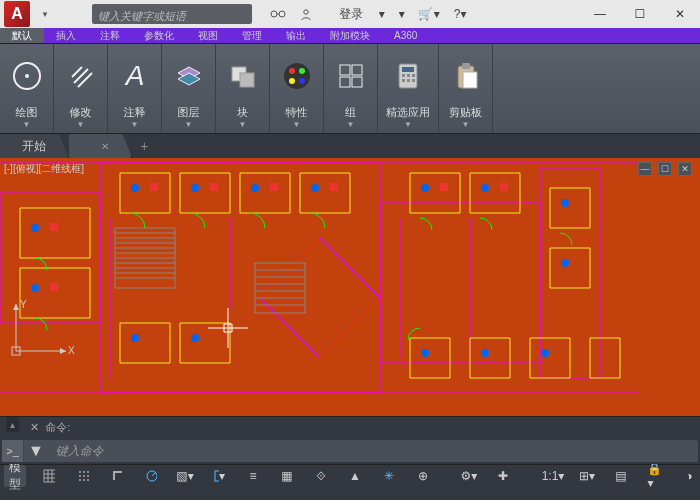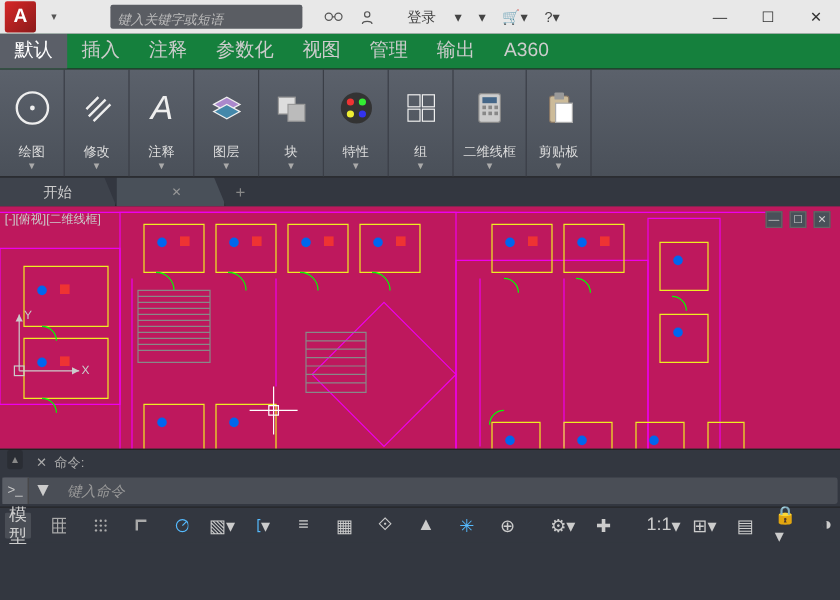--- a/index.html
+++ b/index.html
@@ -6,52 +6,52 @@
 body{width:700px;height:500px;overflow:hidden;background:#333740}
 .titlebar{height:28px;background:#e8e8e8;display:flex;align-items:center;position:relative}
 .app-logo{width:26px;height:26px;margin-left:4px;background:linear-gradient(135deg,#d62828,#8b1a1a);color:#fff;font-weight:bold;font-size:16px;display:flex;align-items:center;justify-content:center;border-radius:2px}
 .qat{display:flex;align-items:center;margin-left:8px;gap:6px}
 .qat-drop{width:14px;height:14px;display:flex;align-items:center;justify-content:center;color:#555;font-size:9px}
 .search-box{margin-left:40px;width:160px;height:20px;background:#5a5d63;border-radius:2px;display:flex;align-items:flex-end;padding:0 6px;color:#bbb;font-size:11px;font-style:italic}
 .title-icons{display:flex;gap:14px;margin-left:18px;align-items:center;color:#444;font-size:12px}
 .title-icons span{display:flex;align-items:center;gap:12px}
 .win-controls{position:absolute;right:0;top:0;display:flex;height:28px}
 .win-controls div{width:40px;display:flex;align-items:center;justify-content:center;color:#333;font-size:12px}
-.ribbon-tabs{height:30px;background:#15803d;display:flex;color:#ccc;font-size:16px;align-items:stretch;border-bottom:1px solid #222}
+.ribbon-tabs{height:16px;background:#6d28d9;display:flex;color:#ccc;font-size:10px;align-items:stretch;border-bottom:1px solid #222}
 .ribbon-tab{padding:0 12px;display:flex;align-items:center}
 .ribbon-tab.active{background:#5b5f68;color:#fff}
 .ribbon-panels{height:90px;background:linear-gradient(#5b616b,#4a5059);display:flex;border-bottom:1px solid #222}
 .panel{border-right:1px solid #3a3e46;display:flex;flex-direction:column;align-items:center;justify-content:flex-end;padding:4px 8px;color:#ddd;font-size:11px;min-width:54px}
 .panel-icon{flex:1;display:flex;align-items:center;justify-content:center}
 .panel-label{padding:2px 0}
 .panel-drop{font-size:8px;color:#aaa;margin-top:-2px}
 .doc-tabs{height:24px;background:#333740;display:flex;align-items:stretch}
-.doc-tab{padding:0 36px;color:#ccc;font-size:12px;display:flex;align-items:center;background:#3e434c;border-right:1px solid #222;position:relative;clip-path:polygon(0 0,calc(100% - 10px) 0,100% 100%,0 100%)}
+.doc-tab{padding:0 22px;color:#ccc;font-size:12px;display:flex;align-items:center;background:#3e434c;border-right:1px solid #222;position:relative;clip-path:polygon(0 0,calc(100% - 10px) 0,100% 100%,0 100%)}
 .doc-tab.active{background:#495059;color:#fff}
 .doc-tab .close{margin-left:10px;font-size:10px;color:#999}
 .doc-add{width:24px;display:flex;align-items:center;justify-content:center;color:#888;font-size:14px}
-.viewport{height:202px;background:#be185d;position:relative;overflow:hidden}
+.viewport{height:258px;background:#c2410c;position:relative;overflow:hidden}
 .vp-label{position:absolute;top:4px;left:4px;color:#ccc;font-size:10px;z-index:5}
 .vp-controls-tr{position:absolute;top:4px;right:8px;display:flex;gap:6px;z-index:5}
 .vp-controls-tr div{width:14px;height:14px;background:#495059;border:1px solid #666;color:#ccc;font-size:9px;display:flex;align-items:center;justify-content:center}
 .navcube{position:absolute;right:8px;top:30px;width:54px;z-index:5;display:flex;flex-direction:column;gap:4px;align-items:center}
 .cube{width:42px;height:42px;background:radial-gradient(#7a7d83,#55585e);border-radius:50%;position:relative;border:1px solid #888}
 .cube-face{position:absolute;inset:10px;background:#aab0b8;border:1px solid #777;transform:rotate(5deg)}
 .wcs-badge{background:#95989e;color:#333;font-size:10px;padding:1px 6px;border-radius:2px}
 .nav-tool{width:28px;height:28px;background:#4a4e56;border-radius:50%;border:1px solid #666;margin-top:4px;display:flex;align-items:center;justify-content:center;color:#ccc;font-size:12px}
 .ucs{position:absolute;bottom:50px;left:6px;z-index:5}
 .ucs svg{overflow:visible}
 .drawing{position:absolute;inset:0}
 .cmd-area{height:48px;background:#333740;border-top:1px solid #222;display:flex;flex-direction:column}
 .cmd-history{height:22px;display:flex;align-items:center;color:#aaa;font-size:11px;padding-left:30px;background:#333740}
 .cmd-chevron{position:absolute;left:6px;color:#888;font-size:10px;background:#2a2d34;padding:2px 4px;border-radius:2px}
 .cmd-input-row{flex:1;display:flex;align-items:center;background:#4a4e56;margin:2px;border-radius:2px}
 .cmd-icon{width:22px;height:22px;display:flex;align-items:center;justify-content:center;color:#ccc;background:#5a5e66;border-right:1px solid #444;font-size:11px}
 .cmd-input{flex:1;padding:0 8px;color:#999;font-size:12px;font-style:italic}
-.statusbar{height:30px;background:#333740;border-top:1px solid #222;display:flex;align-items:center;color:#ccc;font-size:15px;padding:0 4px;gap:12px}
+.statusbar{height:30px;background:#333740;border-top:1px solid #222;display:flex;color:#ccc;font-size:12px;padding:0 4px;gap:12px}
 .sb-btn{height:22px;min-width:22px;padding:0 4px;display:flex;align-items:center;justify-content:center;border:1px solid transparent;border-radius:2px}
 .sb-sep{width:1px;height:18px;background:#555;margin:0 2px}
 .sb-model{background:#4a4e56;padding:0 8px;border-radius:2px}
 svg{display:block}
 
 .fp line,.fp rect,.fp polyline{vector-effect:non-scaling-stroke}
 </style>
 </head>
 <body>
 
@@ -87,20 +87,21 @@
 </div>
 
 <div class="ribbon-tabs">
   <div class="ribbon-tab active">默认</div>
   <div class="ribbon-tab">插入</div>
   <div class="ribbon-tab">注释</div>
   <div class="ribbon-tab">参数化</div>
   <div class="ribbon-tab">视图</div>
   <div class="ribbon-tab">管理</div>
   <div class="ribbon-tab">输出</div>
+  <div class="ribbon-tab">附加模块</div>
   <div class="ribbon-tab">A360</div>
 </div>
 
 <div class="ribbon-panels">
   <div class="panel">
     <div class="panel-icon">
         <svg width="34" height="34">
           <circle cx="17" cy="17" r="13" fill="none" stroke="#eee" stroke-width="2"></circle>
           <circle cx="17" cy="17" r="2" fill="#eee"></circle>
         </svg>
@@ -177,21 +178,21 @@
           <rect x="8" y="5" width="18" height="24" rx="2" fill="#ccc" stroke="#888"></rect>
           <rect x="11" y="8" width="12" height="5" fill="#468"></rect>
           <rect x="11" y="15" width="3" height="3" fill="#888"></rect>
           <rect x="16" y="15" width="3" height="3" fill="#888"></rect>
           <rect x="21" y="15" width="3" height="3" fill="#888"></rect>
           <rect x="11" y="20" width="3" height="3" fill="#888"></rect>
           <rect x="16" y="20" width="3" height="3" fill="#888"></rect>
           <rect x="21" y="20" width="3" height="3" fill="#888"></rect>
         </svg>
       </div>
-    <div class="panel-label">二维线框</div>
+    <div class="panel-label">精选应用</div>
       <div class="panel-drop">▼</div>
   </div>
   <div class="panel">
     <div class="panel-icon">
         <svg width="34" height="34">
           <rect x="9" y="7" width="16" height="22" rx="2" fill="#cb9" stroke="#876"></rect>
           <rect x="13" y="4" width="8" height="6" rx="1" fill="#999"></rect>
           <rect x="14" y="13" width="14" height="16" fill="#fff" stroke="#aaa"></rect>
         </svg>
       </div>

